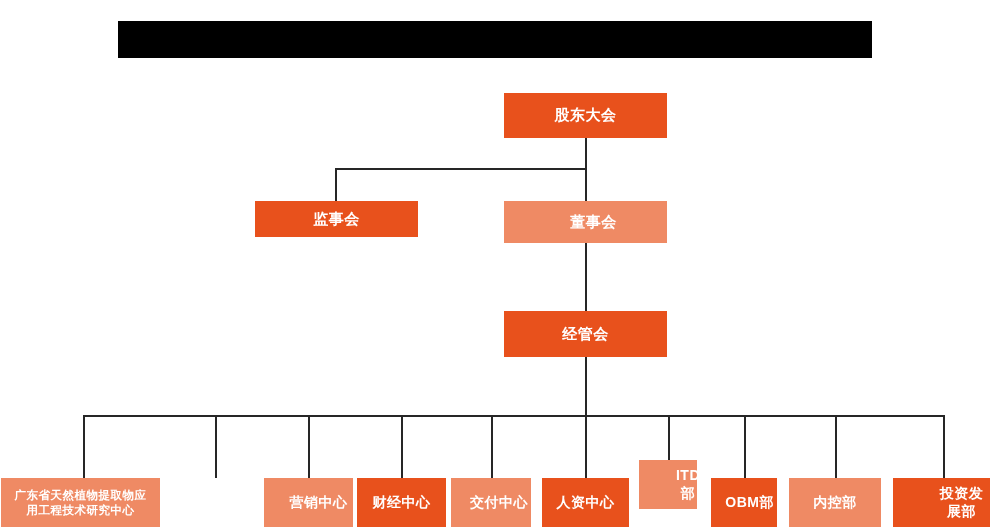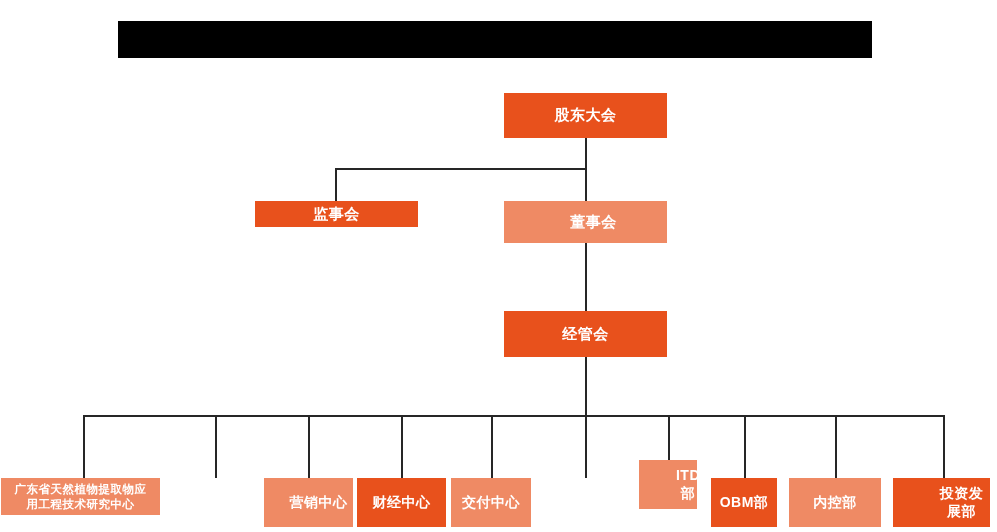--- a/index.html
+++ b/index.html
@@ -78,56 +78,59 @@
   <div class="connector v-line" style="left:585px; top:415px; height:63px;"></div>
   <div class="connector v-line" style="left:668px; top:415px; height:63px;"></div>
   <div class="connector v-line" style="left:744px; top:415px; height:63px;"></div>
   <div class="connector v-line" style="left:835px; top:415px; height:63px;"></div>
   <div class="connector v-line" style="left:943px; top:415px; height:63px;"></div>
 
   <div class="node dark" style="left:504px; top:93px; width:163px; height:45px; font-size:15px;text-align:center;">
     <span class="label">股东大会</span>
   </div>
 
-  <div class="node dark" style="left:255px; top:201px; width:163px; height:26px; font-size:15px;">
+  <div class="node dark" style="left:255px; top:201px; width:163px; height:36px; font-size:15px;">
     <span class="label">监事会</span>
   </div>
 
   <div class="node light" style="left:504px; top:201px; width:163px; height:42px; font-size:15px;padding-left:16px;">
     <span class="label">董事会</span>
   </div>
 
   <div class="node dark" style="left:504px; top:311px; width:163px; height:46px; font-size:15px;">
     <span class="label">经管会</span>
   </div>
 
-  <div class="node light" style="left:1px; top:478px; width:159px; height:37px; font-size:11.5px;">
+  <div class="node light" style="left:1px; top:478px; width:159px; height:49px; font-size:11.5px;">
     <span class="label">广东省天然植物提取物应
 用工程技术研究中心</span>
   </div>
 
 
   <div class="node light" style="left:264px; top:478px; width:89px; height:49px; font-size:14px;padding-left:20px;">
     <span class="label">营销中心</span>
   </div>
 
   <div class="node dark" style="left:357px; top:478px; width:89px; height:49px; font-size:14px;text-align:center;">
     <span class="label">财经中心</span>
   </div>
 
-  <div class="node light" style="left:451px; top:478px; width:80px; height:49px; font-size:14px;">
+  <div class="node light" style="left:451px; top:478px; width:80px; height:49px; font-size:14px;justify-content:flex-end;">
     <span class="label">交付中心</span>
   </div>
 
+  <div class="node dark" style="left:542px; top:478px; width:87px; height:49px; font-size:14px;">
+    <span class="label">人资中心</span>
+  </div>
 
   <div class="node light" style="left:639px; top:460px; width:58px; height:49px; font-size:14px;padding-left:40px;">
     <span class="label">ITD部</span>
   </div>
 
-  <div class="node dark" style="left:711px; top:478px; width:66px; height:49px; font-size:14px;">
+  <div class="node dark" style="left:711px; top:478px; width:66px; height:49px; font-size:14px;justify-content:flex-end;">
     <span class="label">OBM部</span>
   </div>
 
   <div class="node light" style="left:789px; top:478px; width:92px; height:49px; font-size:14px;text-align:center;">
     <span class="label">内控部</span>
   </div>
 
   <div class="node dark" style="left:893px; top:478px; width:97px; height:49px; font-size:14px;padding-left:40px;">
     <span class="label">投资发展部</span>
   </div>

